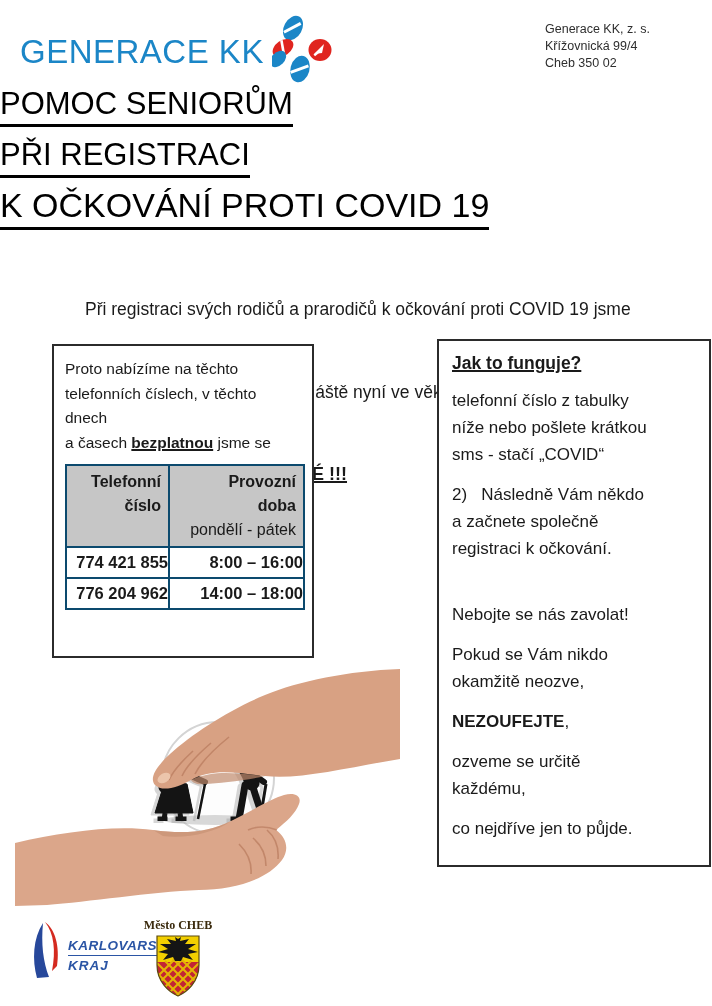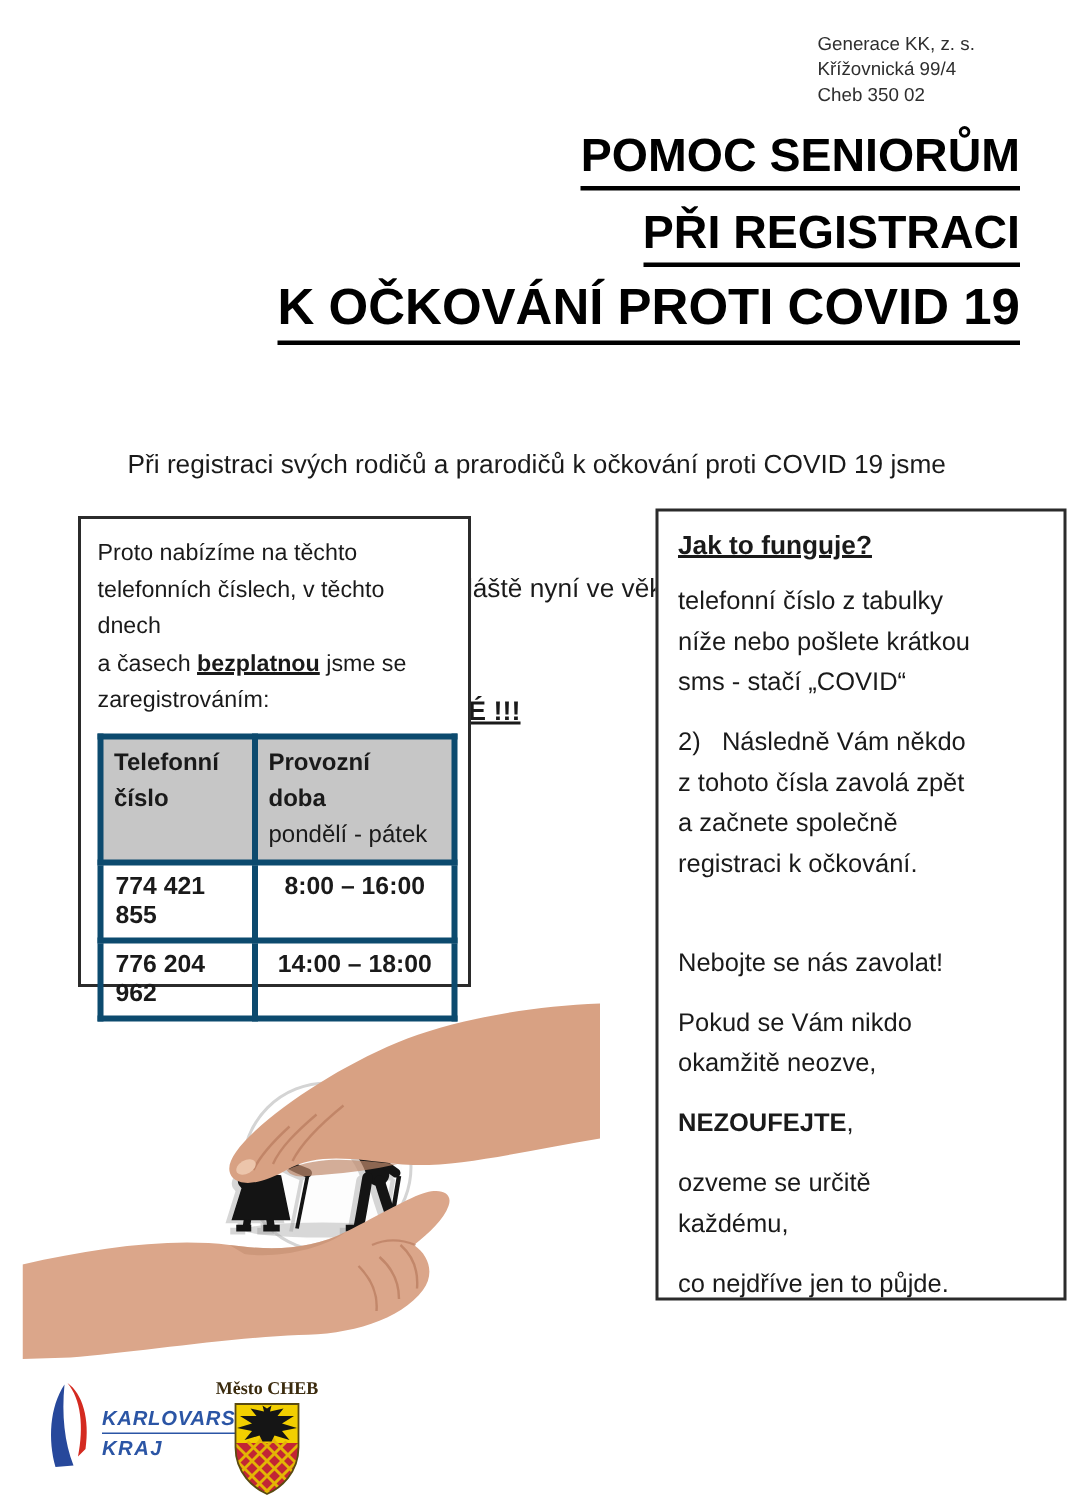--- a/index.html
+++ b/index.html
@@ -6,35 +6,35 @@
   .page{
     position:relative;width:712px;height:1006px;margin:0 auto;background:#ffffff;
     font-family:"Liberation Sans",sans-serif;color:#1a1a1a;overflow:hidden;
   }
   
   .logo-block{position:absolute;left:20px;top:14px;display:flex;align-items:center;}
   .logo-text{font-size:33px;font-weight:500;color:#1b86c7;letter-spacing:.5px;line-height:70px;}
   .logo-icon{margin-left:8px;}
   .address{position:absolute;left:545px;top:21px;font-size:12.5px;line-height:17px;color:#2e2e2e;}
   
-  .title-line{position:absolute;left:0;width:680px;text-align:right;font-weight:bold;color:#000;}
+  .title-line{position:absolute;left:0;width:680px;text-align:left;font-weight:normal;color:#000;}
   .t1{top:86px;font-size:31px;}
   .t2{top:137px;font-size:31px;}
   .t3{top:186px;font-size:34px;}
   .title-u{display:inline-block;border-bottom:3px solid #000;padding-bottom:2px;}
   
   .intro{position:absolute;left:85px;top:241px;width:560px;font-size:17.5px;line-height:27.5px;white-space:pre-wrap;}
   .intro .b{font-weight:bold;text-decoration:underline;text-decoration-thickness:2px;font-size:18px;}
   
   .box{position:absolute;border:2px solid #2b2b2b;background:#fff;box-sizing:border-box;}
   .left-box{left:52px;top:344px;width:262px;height:314px;padding:11px 11px;}
   .lb-line{font-size:15.5px;line-height:24.5px;white-space:pre-wrap;}
   .lb-line .b{font-weight:bold;text-decoration:underline;text-decoration-thickness:1.5px;}
   table.phone{border-collapse:collapse;margin-top:9px;width:240px;}
-  table.phone td{border:4px solid #0c4a6e;vertical-align:top;box-sizing:border-box;}
+  table.phone td{border:2px solid #0c4a6e;vertical-align:top;box-sizing:border-box;text-align:right;}
   td.hd{background:#c6c6c6;padding:4px 7px;font-size:16px;line-height:24px;}
   td.hd .b{font-weight:bold;}
   td.c1{width:103px;}
   td.row-phone{font-weight:bold;font-size:16.5px;padding:5px 0 5px 8px;}
   td.row-hours{font-weight:bold;font-size:16.5px;padding:5px 0;text-align:center;}
   
   .right-box{left:437px;top:339px;width:274px;height:528px;padding:12px 13px;}
   .rb-title{font-size:17.5px;font-weight:bold;text-decoration:underline;text-decoration-thickness:2px;margin-bottom:13px;}
   .rb-par{margin-bottom:13px;}
   .rb-line{font-size:17px;line-height:27px;white-space:pre-wrap;}
@@ -48,20 +48,37 @@
   .kk-line1{font-size:13.5px;font-weight:bold;letter-spacing:.5px;border-bottom:1.5px solid #2b55a5;padding-bottom:2px;}
   .kk-line2{font-size:13.5px;font-weight:bold;letter-spacing:1px;margin-top:2px;}
   .cheb-logo{position:absolute;left:140px;top:918px;width:76px;text-align:center;}
   .cheb-label{font-family:"Liberation Serif",serif;font-weight:bold;font-size:12px;color:#3b2b0e;margin-bottom:2px;}
 </style>
 </head>
 <body>
 
 <div class="page">
 
+  <div class="logo-block">
+    <span class="logo-text">GENERACE KK</span>
+    <span class="logo-icon">
+      <svg width="66" height="72" viewBox="0 0 66 72">
+        <ellipse cx="21" cy="14" rx="9" ry="13" fill="#1b86c7" transform="rotate(28 21 14)"></ellipse>
+        <rect x="19" y="5" width="3" height="19" fill="#fff" transform="rotate(62 21 14)"></rect>
+        <ellipse cx="11" cy="34" rx="7.5" ry="11.5" fill="#e0251f" transform="rotate(55 11 34)"></ellipse>
+        <rect x="9.5" y="26" width="2.6" height="16" fill="#fff" transform="rotate(-10 11 34)"></rect>
+        <ellipse cx="48" cy="36" rx="11.5" ry="11" fill="#e0251f"></ellipse>
+        <path d="M42,40 L52,30 L50,39 Z" fill="#fff"></path>
+        <rect x="41" y="37" width="9" height="2.4" fill="#fff" transform="rotate(-40 46 38)"></rect>
+        <ellipse cx="6" cy="45" rx="6.5" ry="9.5" fill="#1b86c7" transform="rotate(45 6 45)"></ellipse>
+        <ellipse cx="28" cy="55" rx="9.5" ry="13.5" fill="#1b86c7" transform="rotate(15 28 55)"></ellipse>
+        <rect x="26.5" y="46" width="3" height="19" fill="#fff" transform="rotate(70 28 55)"></rect>
+      </svg>
+    </span>
+  </div>
 
   <div class="address">
     <div>Generace KK, z. s.</div>
     <div>Křížovnická 99/4</div>
     <div>Cheb 350 02</div>
   </div>
 
   <div class="title-line t1"><span class="title-u">POMOC SENIORŮM</span></div>
   <div class="title-line t2"><span class="title-u">PŘI REGISTRACI</span></div>
   <div class="title-line t3"><span class="title-u">K OČKOVÁNÍ PROTI COVID 19</span></div>
@@ -69,21 +86,20 @@
   <div class="intro">
     <div><span>Při registraci svých rodičů a prarodičů k očkování proti COVID 19 jsme</span></div>
     <div><span>zjistili, že to pro seniory, obzvláště nyní ve věku nad 80 let,  </span><span class="b">NENÍ</span></div>
     <div><span class="b">ROZHODNĚ  JEDNODUCHÉ !!!</span></div>
   </div>
 
   <div class="box left-box">
     <div class="lb-line"><span>Proto nabízíme na těchto</span></div>
     <div class="lb-line"><span>telefonních číslech, v těchto dnech</span></div>
     <div class="lb-line"><span>a časech </span><span class="b">bezplatnou</span><span> jsme se</span></div>
-    <div class="lb-line"><span>zaregistrováním:</span></div>
 
     <table class="phone">
       <tbody>
         <tr>
           <td class="hd c1">
             <div class="b">Telefonní</div>
             <div class="b">číslo</div>
           </td>
           <td class="hd">
             <div class="b">Provozní</div>
@@ -105,21 +121,20 @@
 
   <div class="box right-box">
     <div class="rb-title">Jak to funguje?</div>
     <div class="rb-par">
       <div class="rb-line">telefonní číslo z tabulky</div>
       <div class="rb-line">níže nebo pošlete krátkou</div>
       <div class="rb-line">sms - stačí „COVID“</div>
     </div>
     <div class="rb-par">
       <div class="rb-line">2)   Následně Vám někdo</div>
-      <div class="rb-line">z tohoto čísla zavolá zpět</div>
       <div class="rb-line">a začnete společně</div>
       <div class="rb-line">registraci k očkování.</div>
     </div>
     <div class="rb-gap"></div>
     <div class="rb-par">
       <div class="rb-line">Nebojte se nás zavolat!</div>
     </div>
     <div class="rb-par">
       <div class="rb-line">Pokud se Vám nikdo</div>
       <div class="rb-line">okamžitě neozve,</div>

